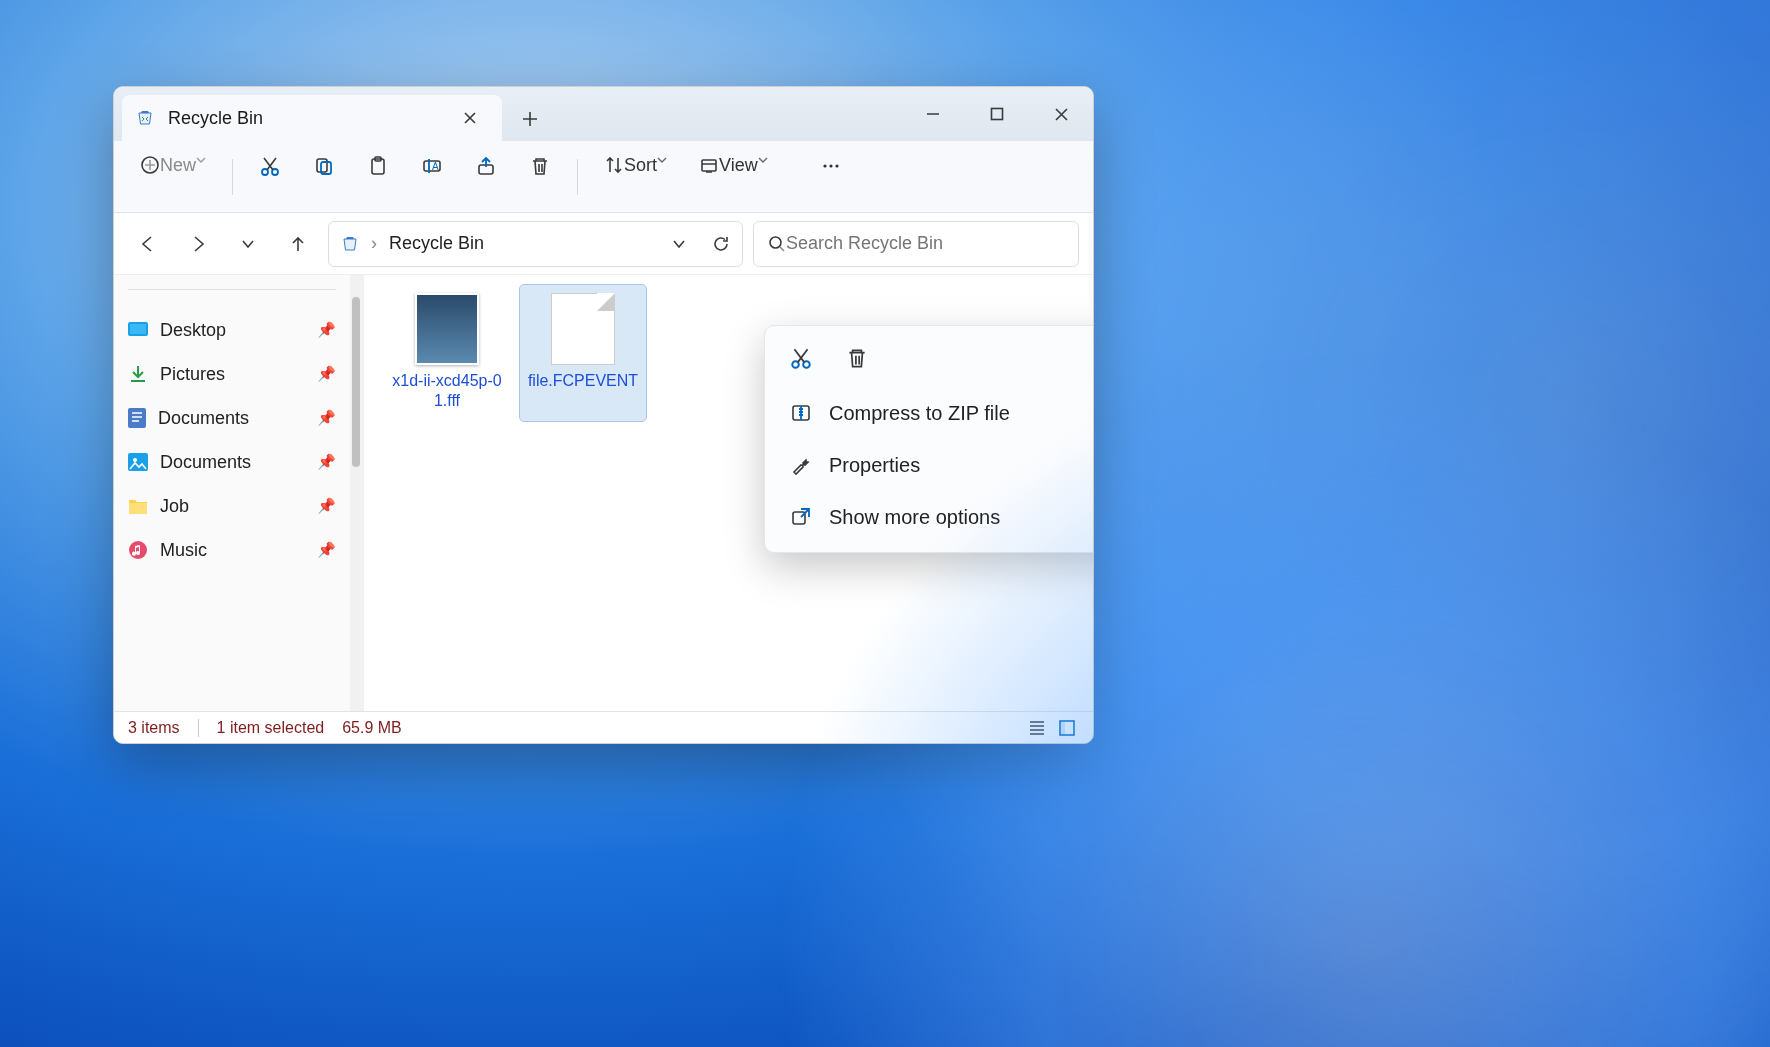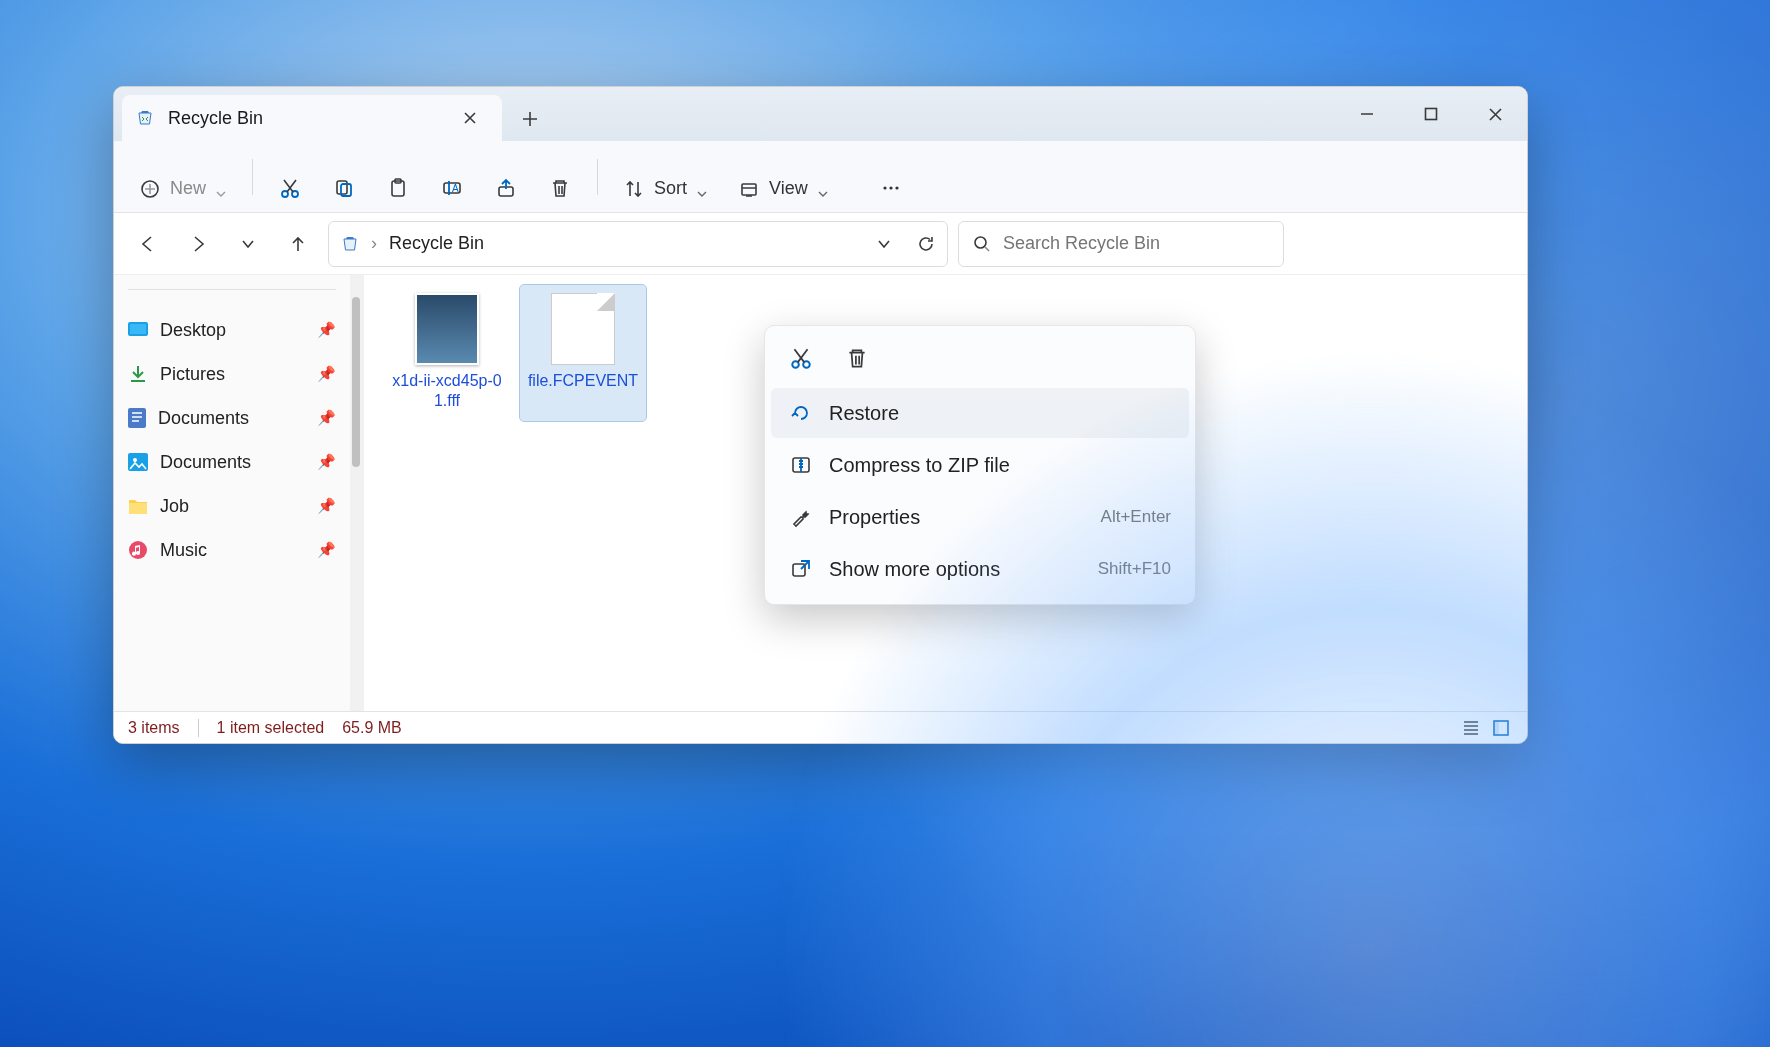--- a/index.html
+++ b/index.html
@@ -11,21 +11,21 @@
   
   body::before, body::after {
     content:""; position:absolute; border-radius:50%;
     background: radial-gradient(circle, rgba(255,255,255,0.25) 0%, rgba(100,170,255,0.4) 40%, transparent 70%);
     filter: blur(2px);
   }
   body::before { width:1600px; height:1600px; right:-600px; top:-400px; }
   body::after  { width:1200px; height:1200px; right:-200px; bottom:-500px; }
 
   .window {
-    position:absolute; left:113px; top:86px; width:1415px; height:658px;
+    position:absolute; left:113px; top:86px; width:981px; height:658px;
     background:#ffffff; border-radius:10px;
     box-shadow:0 20px 60px rgba(0,0,0,0.3);
     display:flex; flex-direction:column; overflow:hidden;
     border:1px solid #d0d0d0;
   }
 
   
   .titlebar { height:54px; background:linear-gradient(#e8eef5,#dfe7f0); display:flex; align-items:flex-end; }
   .tab {
     margin-left:8px; height:46px; background:#f7f9fc; border-radius:8px 8px 0 0;
@@ -38,41 +38,41 @@
   .newtab { width:44px; height:44px; display:flex; align-items:center; justify-content:center; margin-left:6px; }
   .wincontrols { margin-left:auto; display:flex; height:54px; align-self:flex-start; }
   .wincontrols > div { width:64px; display:flex; align-items:center; justify-content:center; }
 
   
   .toolbar {
     height:72px; background:#f7f9fc; border-bottom:1px solid #e3e3e3;
     display:flex; align-items:center; gap:8px; padding:0 14px;
   }
   .tbtn {
-    height:44px; min-width:44px; display:flex; align-items:flex-end; justify-content:center;
-    gap:10px; padding:0 12px; border-radius:6px; color:#333; font-size:18px;
+    height:44px; min-width:44px; display:flex; align-items:flex-start; justify-content:center;
+    padding:0 12px; border-radius:6px; color:#333; font-size:18px;
   }
   .tbtn.disabled { color:#8a8a8a; }
   .sep { width:1px; height:36px; background:#d8d8d8; margin:0 6px; }
 
   
   .addrrow {
     height:62px; background:#fff; border-bottom:1px solid #eee;
     display:flex; align-items:center; gap:10px; padding:0 14px;
   }
   .navarrow { width:40px; height:40px; display:flex; align-items:center; justify-content:center; border-radius:6px; color:#555; }
   .breadcrumb {
     flex:1; height:46px; border:1px solid #ddd; border-radius:6px;
     display:flex; align-items:center; padding:0 12px; gap:12px; font-size:18px; color:#222;
     max-width:620px;
   }
   .breadcrumb .spacer { flex:1; }
   .search {
     width:326px; height:46px; border:1px solid #ddd; border-radius:6px;
-    display:flex; align-items:center; padding:0 14px; gap:12px; color:#666; font-size:18px;
+    display:flex; align-items:center; padding:0 14px; color:#666; font-size:18px;
   }
   .search input { border:none; outline:none; font-size:18px; color:#333; width:100%; background:transparent; }
 
   
   .body { flex:1; display:flex; min-height:0; }
   .sidebar { width:236px; background:#fafafa; display:flex; flex-direction:column; padding-top:4px; }
   .sbitem {
     height:44px; display:flex; align-items:center; gap:12px; padding:0 14px;
     font-size:18px; color:#222; border-radius:0;
   }
@@ -392,28 +392,20 @@
                 <circle cx="16" cy="17" r="3" class="ico-blue"></circle>
                 <path d="M8 15L17 3M14 15L5 3" class="ico-stroke"></path>
               </svg>
             </div>
           <div>
               <svg width="24" height="24" viewBox="0 0 22 22">
                 <path d="M4 6h14M7 6V4h8v2M6 6l1 13h8l1-13M10 9v8M13 9v8" class="ico-stroke"></path>
               </svg>
             </div>
         </div>
-        <div class="ctxitem hover">
-          <span class="cicon">
-              <svg width="22" height="22" viewBox="0 0 22 22">
-                <path d="M5 11a6 6 0 116 6M5 11l-3 3M5 11l3 3" class="ico-blue"></path>
-              </svg>
-            </span>
-          <span>Restore</span>
-        </div>
         <div class="ctxitem">
           <span class="cicon">
               <svg width="22" height="22" viewBox="0 0 22 22">
                 <rect x="3" y="4" width="16" height="14" rx="2" class="ico-stroke"></rect>
                 <path d="M11 4v14M9 7h4M9 10h4M9 13h4" class="ico-blue"></path>
               </svg>
             </span>
           <span>Compress to ZIP file</span>
         </div>
         <div class="ctxitem">

